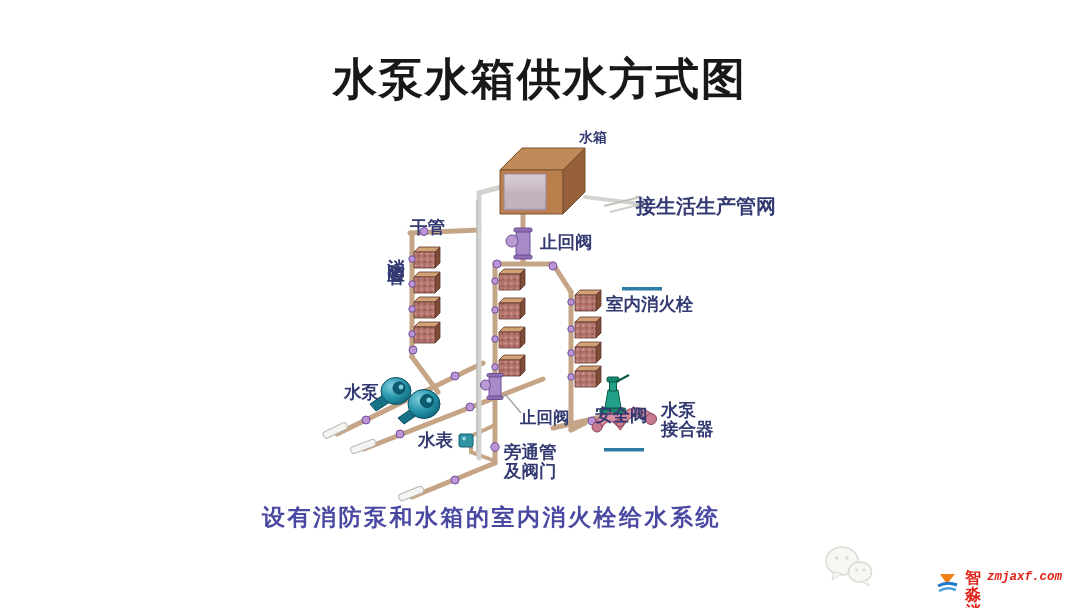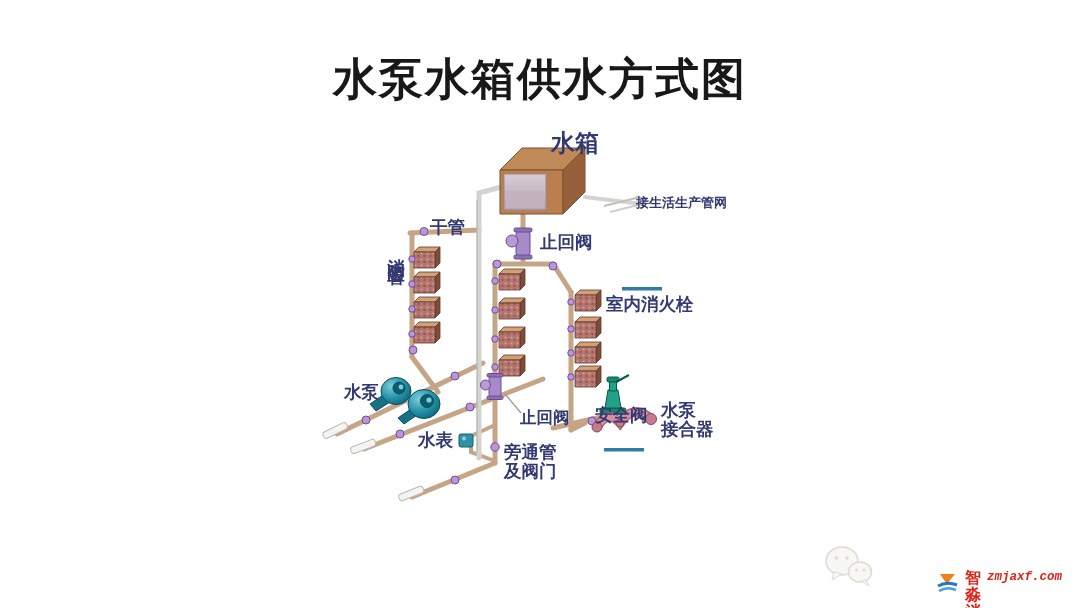--- a/index.html
+++ b/index.html
@@ -232,39 +232,40 @@
       <path d="M597,427 Q608,409 620,423 Q634,403 651,419" stroke="#d88fa2" stroke-width="7" fill="none" stroke-linecap="round"></path>
       <circle cx="597" cy="427" r="5" fill="#c57a8e" stroke="#93465c" stroke-width="1"></circle>
       <circle cx="620" cy="423" r="4" fill="#c57a8e" stroke="#93465c" stroke-width="1"></circle>
       <circle cx="651" cy="419" r="5.5" fill="#c57a8e" stroke="#93465c" stroke-width="1"></circle>
     </g>
 
     <rect x="622" y="287" width="40" height="3.5" fill="#2e7ca8"></rect>
     <rect x="604" y="448" width="40" height="3.5" fill="#2e7ca8"></rect>
   </svg>
 
-  <div class="lbl" style="left:551px;top:130px;font-size:24px;">水箱</div>
-  <div class="lbl" style="left:636px;top:196px;font-size:13px;">接生活生产管网</div>
-  <div class="lbl" style="left:430px;top:218px;">干管</div>
+  <div class="lbl" style="left:579px;top:130px;font-size:14px;">水箱</div>
+  <div class="lbl" style="left:636px;top:196px;font-size:20px;">接生活生产管网</div>
+  <div class="lbl" style="left:410px;top:218px;">干管</div>
   <div class="lbl" style="left:540px;top:233px;">止回阀</div>
   <div class="lbl vert" style="left:386px;top:245px;height:95px;">消防竖管</div>
   <div class="lbl" style="left:606px;top:295px;">室内消火栓</div>
   <div class="lbl" style="left:595px;top:358px;margin-top:48px;">安全阀</div>
   <div class="lbl" style="left:344px;top:383px;">水泵</div>
   <div class="lbl" style="left:520px;top:409px;font-size:16.5px;">止回阀</div>
   <div class="lbl two" style="left:661px;top:401px;">
     <span>水泵</span><br>
     <span>接合器</span>
   </div>
   <div class="lbl" style="left:418px;top:431px;">水表</div>
   <div class="lbl two" style="left:504px;top:443px;">
     <span>旁通管</span><br>
     <span>及阀门</span>
   </div>
 
+  <div class="caption">设有消防泵和水箱的室内消火栓给水系统</div>
 
   <div class="watermark">
     <svg class="wechat" width="54" height="48" viewBox="0 0 54 48">
       <g fill="#f7f7f3" stroke="#dddbd3" stroke-width="1.5">
         <ellipse cx="20" cy="19" rx="16" ry="14"></ellipse>
         <polygon points="12,30 10,38 20,32" stroke-width="1"></polygon>
         <ellipse cx="38" cy="30" rx="11.5" ry="10"></ellipse>
         <polygon points="44,38 47,44 39,39" stroke-width="1"></polygon>
       </g>
       <g fill="#dddbd3">

